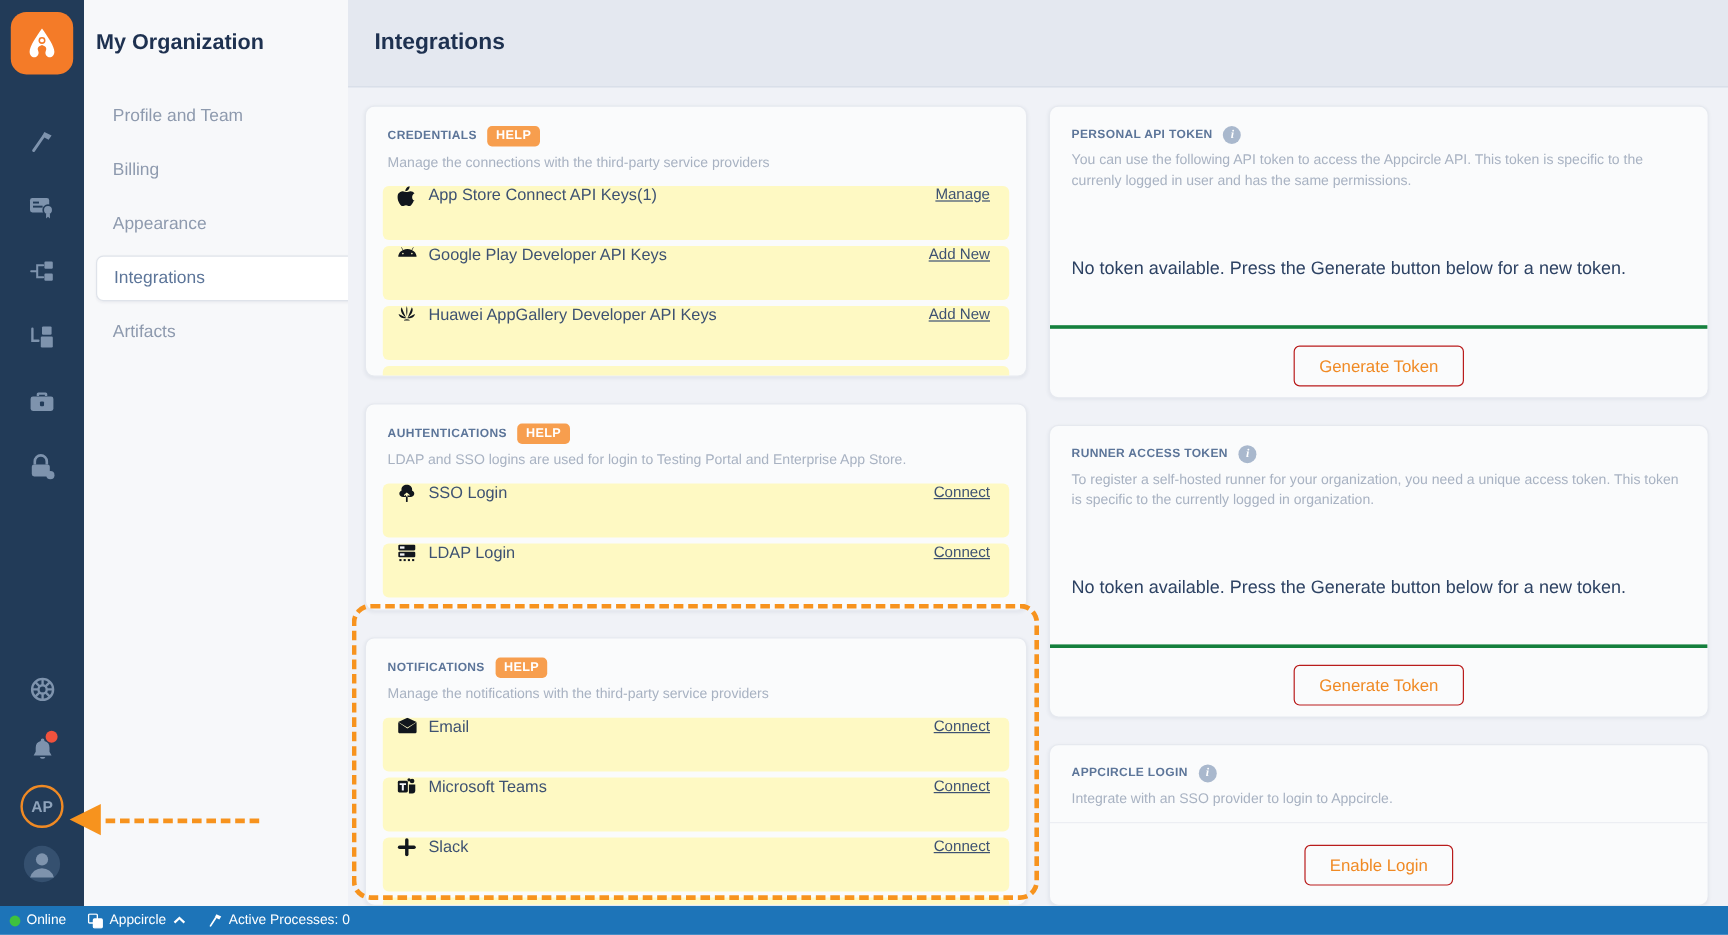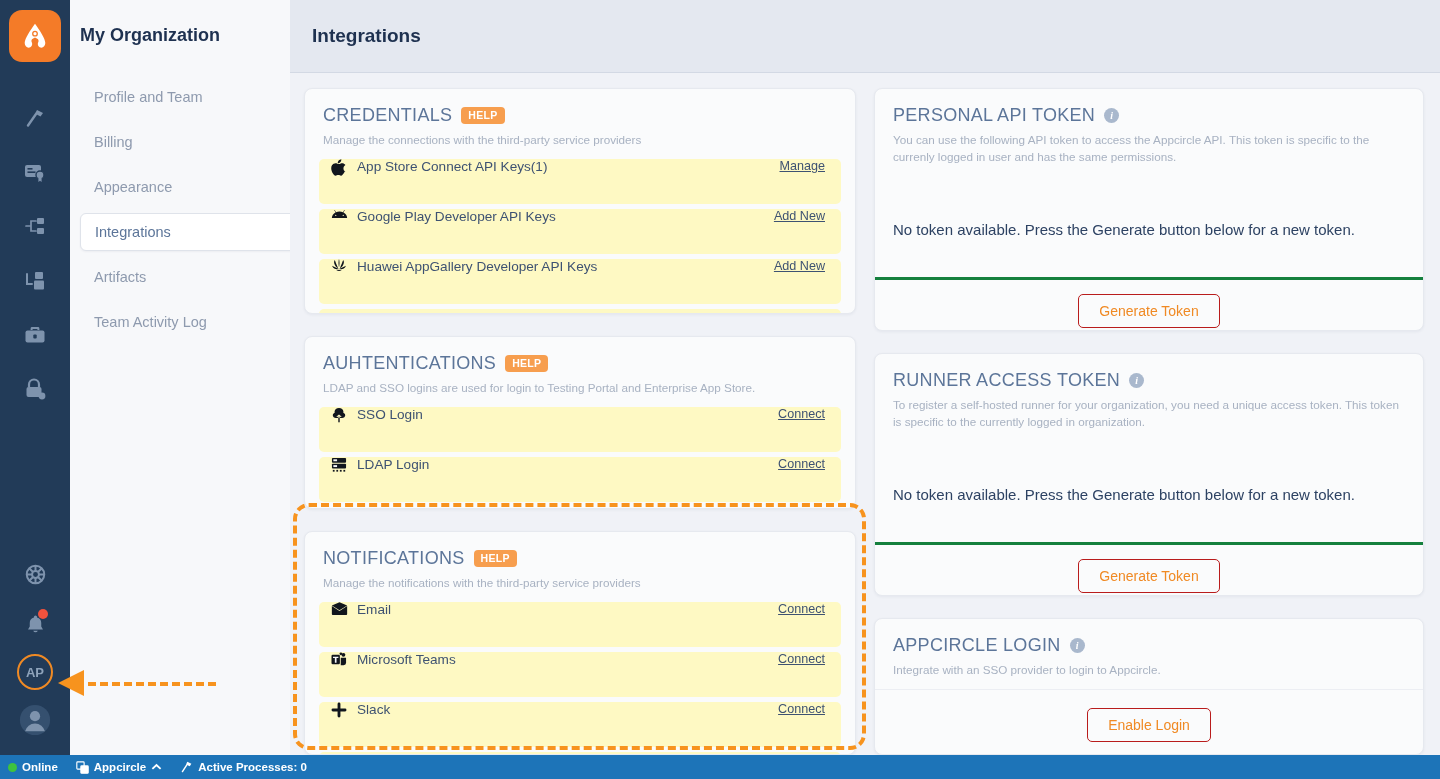--- a/index.html
+++ b/index.html
@@ -98,21 +98,21 @@
   .card {
     background: #fafbfc;
     border: 1px solid #e6e9ef;
     border-radius: 8px;
     box-shadow: 0 1px 3px rgba(30,49,80,.06);
     overflow: hidden;
   }
   .card-head { padding: 16px 18px 10px 18px; }
   .card-title-row { display: flex; align-items: center; gap: 9px; }
   .card-title {
-    font-size: 18px; font-weight: normal; color: #5c7599;
+    font-size: 10px; font-weight: bold; color: #5c7599;
     letter-spacing: .3px;
   }
   .help-badge {
     background: #f79e4e; color: #fff;
     font-size: 10.5px; font-weight: bold;
     padding: 2px 7px 3px 7px; border-radius: 4px;
     letter-spacing: .3px;
   }
   .info-ico {
     width: 15px; height: 15px; border-radius: 50%;
@@ -182,21 +182,21 @@
     border-right: 26px solid #f7931e;
     pointer-events: none;
   }
 
   
   .statusbar {
     position: absolute; left: 0; bottom: 0;
     width: 1440px; height: 24px;
     background: #1d74b8; color: #fff;
     display: flex; align-items: center;
-    font-size: 11.5px; gap: 18px; padding-left: 8px; font-weight: bold;
+    font-size: 11.5px; gap: 18px; padding-left: 8px;
   }
   .sb-item { display: flex; align-items: center; gap: 5px; }
   .sb-dot { width: 9px; height: 9px; border-radius: 50%; background: #3ec23e; }
   svg { display: block; }
 </style>
 </head>
 <body>
 
 <div class="rail">
   <div class="logo">
@@ -280,21 +280,20 @@
 </div>
 
 <div class="nav">
   <div class="org-title">My Organization</div>
   <div class="nav-list">
     <div class="nav-item">Profile and Team</div>
     <div class="nav-item">Billing</div>
     <div class="nav-item">Appearance</div>
     <div class="nav-item active">Integrations</div>
     <div class="nav-item">Artifacts</div>
-    <div class="nav-item">Team Activity Log</div>
   </div>
 </div>
 
 <div class="header">
   <h1>Integrations</h1>
 </div>
 
 <div class="main">
 
   <div class="col col-left">

